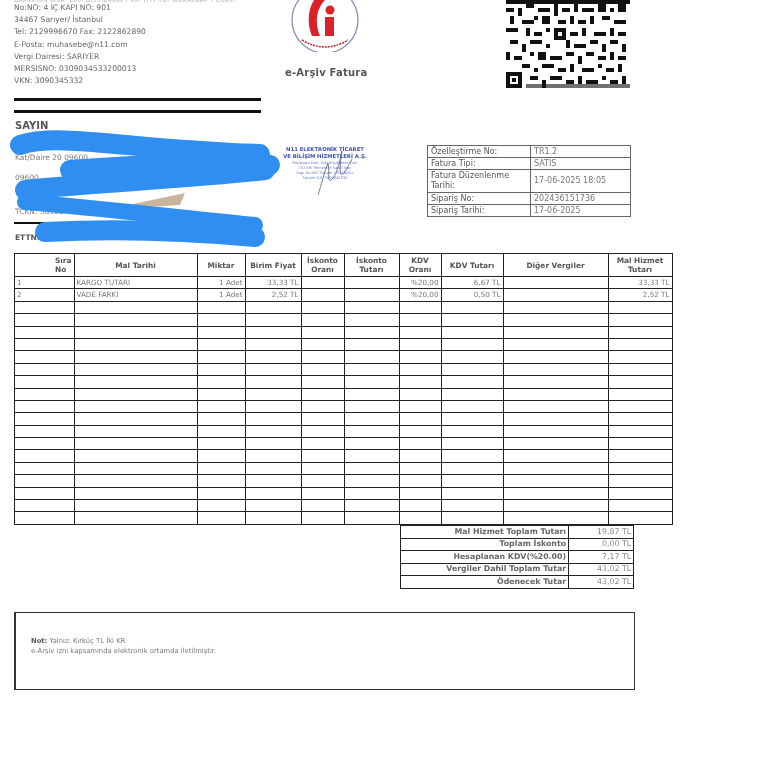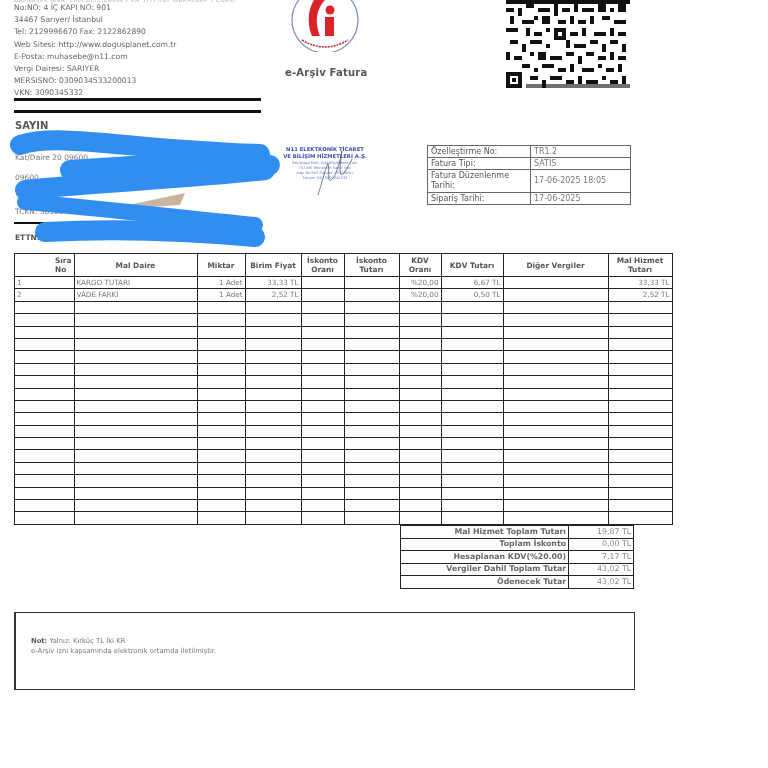--- a/index.html
+++ b/index.html
@@ -35,21 +35,20 @@
   .note b { color:#555; }
 </style>
 </head>
 <body>
 
 <div class="abs seller">
   <div style="color:#bbb;font-size:7px;height:6px;overflow:hidden">Reşitpaşa Mah. Eski Büyükdere Cad. İTÜ ARI Teknokent 2 Sanal</div>
   <div>No:NO: 4 İÇ KAPI NO: 901</div>
   <div>34467 Sarıyer/ İstanbul</div>
   <div>Tel: 2129996670 Fax: 2122862890</div>
-  <div>Web Sitesi: http://www.dogusplanet.com.tr</div>
   <div>E-Posta: muhasebe@n11.com</div>
   <div>Vergi Dairesi: SARIYER</div>
   <div>MERSISNO: 0309034533200013</div>
   <div>VKN: 3090345332</div>
 </div>
 
 <div class="hr-thick" style="top:98px"></div>
 <div class="hr-thick" style="top:110px"></div>
 
 <div class="abs logo">
@@ -189,20 +188,24 @@
       </tr>
   <tr>
         <td class="k">Fatura Tipi:</td>
         <td class="v">SATIS</td>
       </tr>
   <tr>
         <td class="k" style="height:22px;white-space:normal">Fatura Düzenlenme Tarihi:</td>
         <td class="v">17-06-2025   18:05</td>
       </tr>
   <tr>
+        <td class="k">Sipariş No:</td>
+        <td class="v">202436151736</td>
+      </tr>
+  <tr>
         <td class="k">Sipariş Tarihi:</td>
         <td class="v">17-06-2025</td>
       </tr>
 </tbody>
   </table>
 
 <table class="items">
   <colgroup>
     <col style="width:21px">
       <col style="width:123px">
@@ -211,21 +214,21 @@
       <col style="width:43px">
       <col style="width:55px">
       <col style="width:42px">
       <col style="width:62px">
       <col style="width:105px">
       <col style="width:64px">
   </colgroup>
   <thead>
     <tr>
       <th class="left">Sıra No</th>
-      <th>Mal Daire</th>
+      <th>Mal Tarihi</th>
       <th>Miktar</th>
       <th>Birim Fiyat</th>
       <th>İskonto Oranı</th>
       <th>İskonto Tutarı</th>
       <th>KDV Oranı</th>
       <th>KDV Tutarı</th>
       <th>Diğer Vergiler</th>
       <th>Mal Hizmet Tutarı</th>
     </tr>
   </thead>

